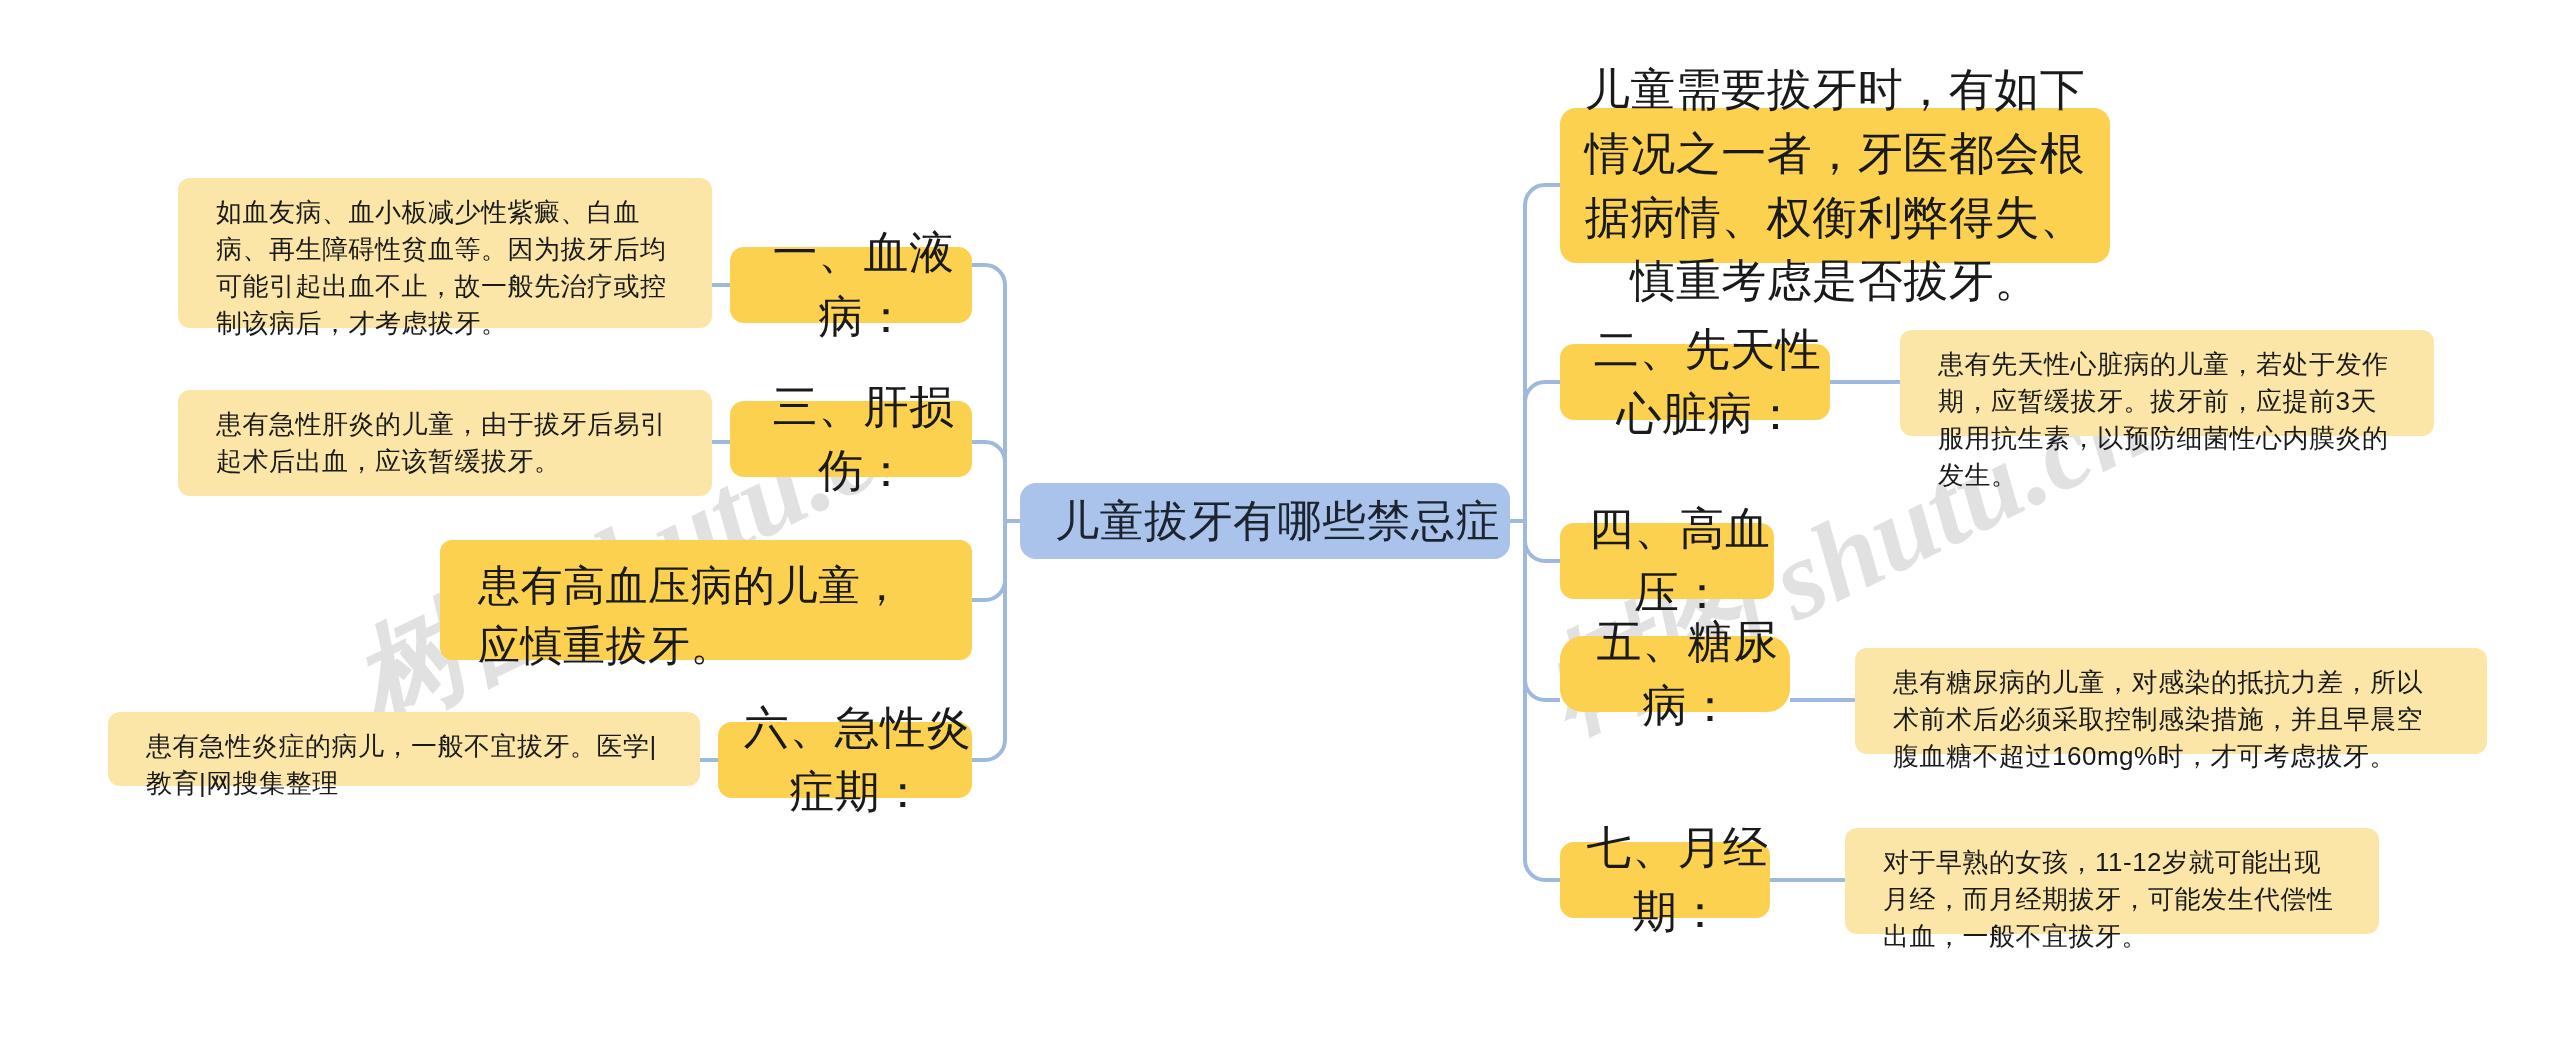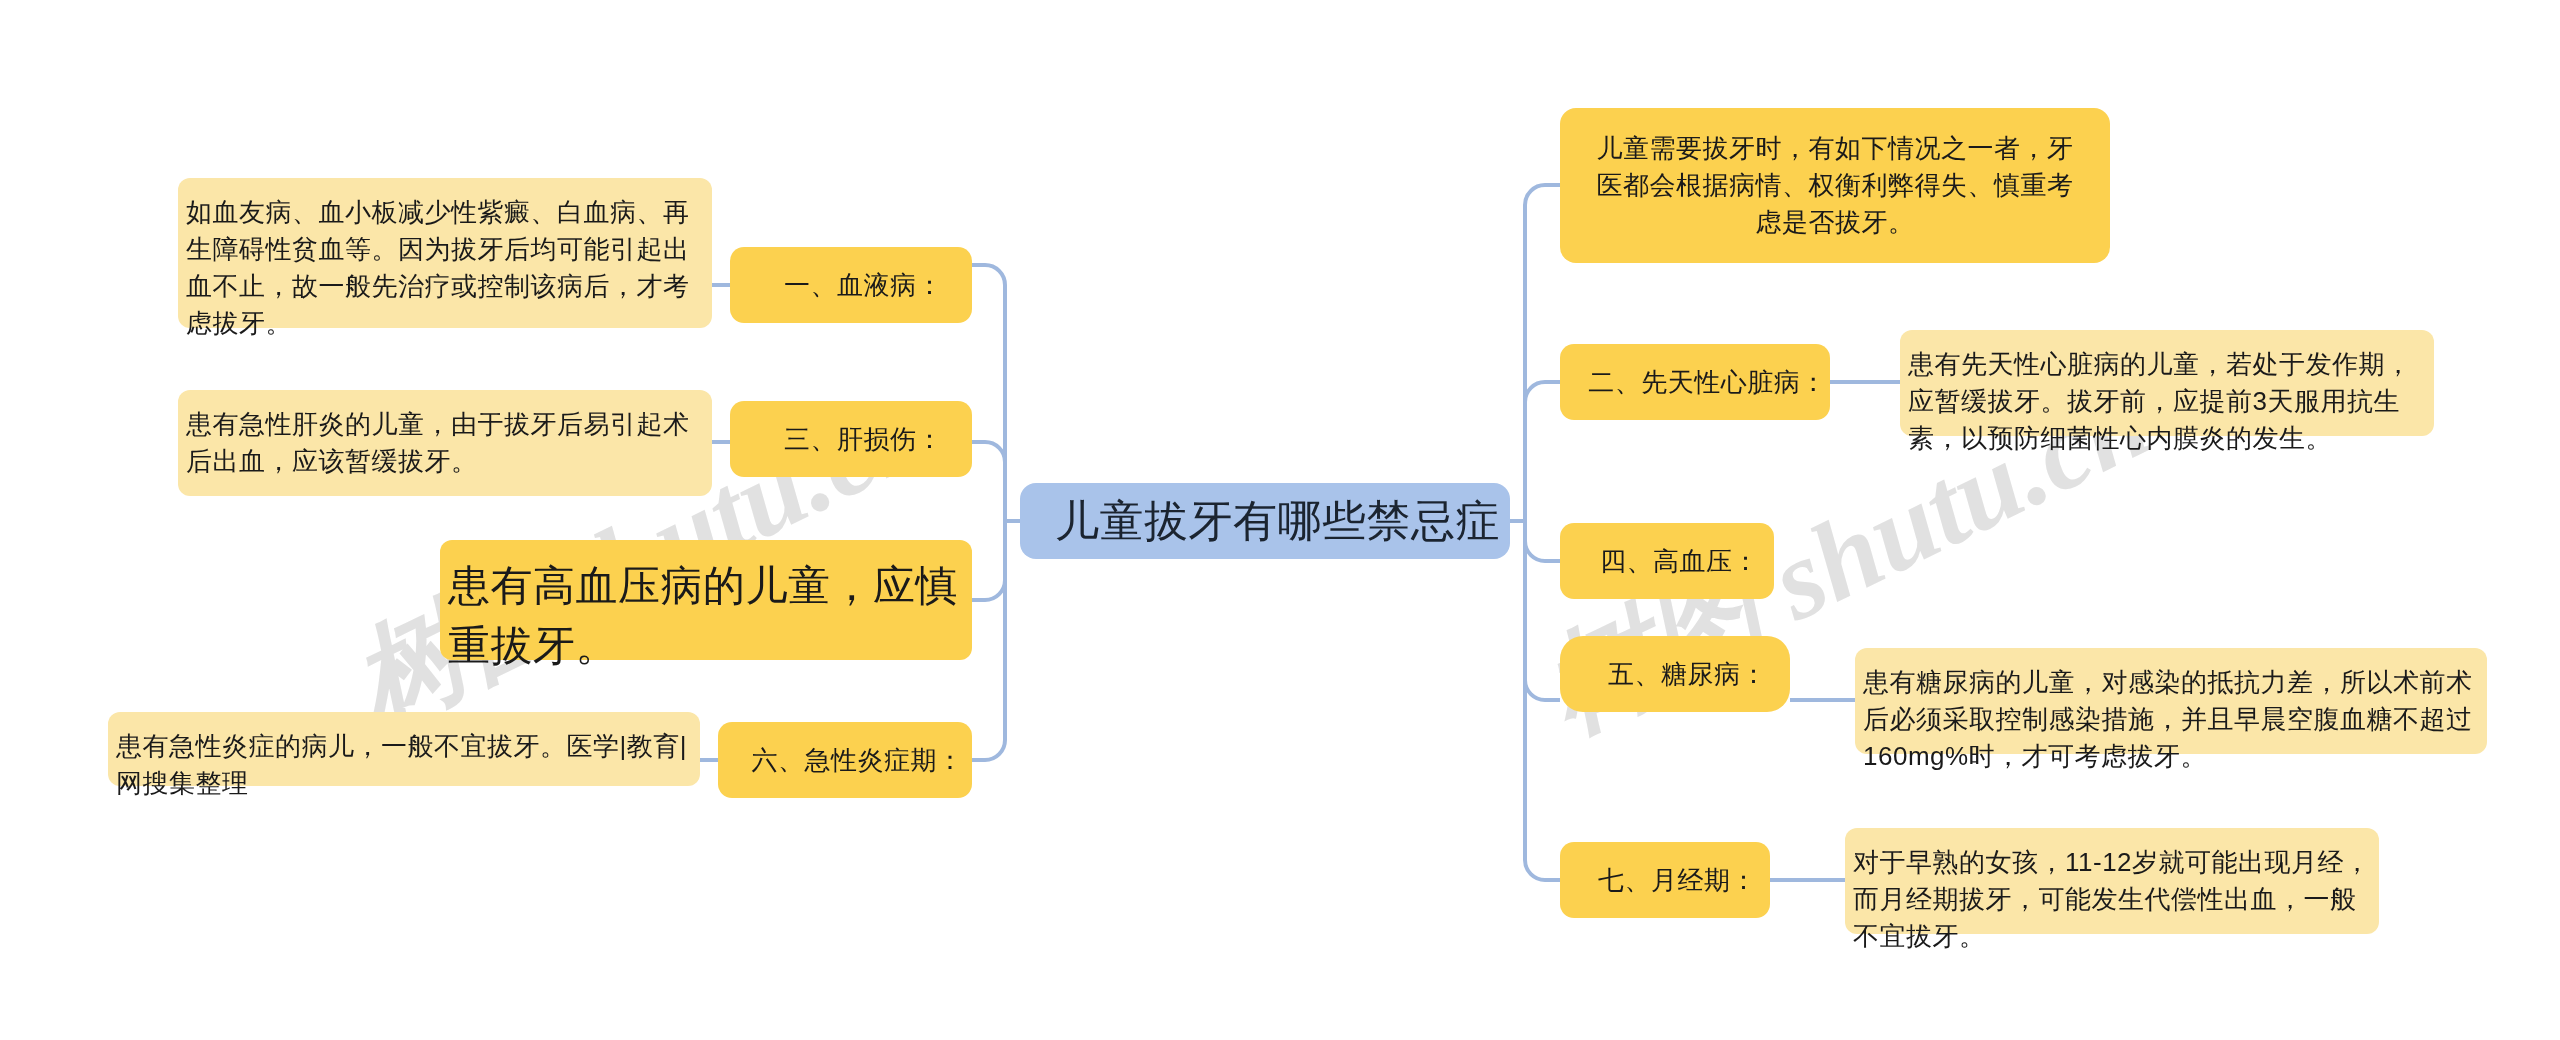--- a/index.html
+++ b/index.html
@@ -48,29 +48,29 @@
   .root{
     background:#a9c3ea;
     color:#1b2430;
     font-size:44px;
     justify-content:center;
     border-radius:12px;
   }
   .branch{
     background:#fcd14f;
     color:#1a1a1a;
-    font-size:26px;
+    font-size:45px;
     justify-content:center;
     text-align:center;
   }
   .leaf{
     background:#fbe6a8;
     color:#1a1a1a;
     font-size:26px;
-    padding:16px 8px;
+    padding:16px 38px;
     align-items:flex-start;
     border-radius:12px;
   }
   .leaf-strong{
     background:#fcd14f;
     color:#1a1a1a;
   }
   .leaf-big{ font-size:42px; }
   .leaf-inner{display:block;width:100%;}
 </style>

